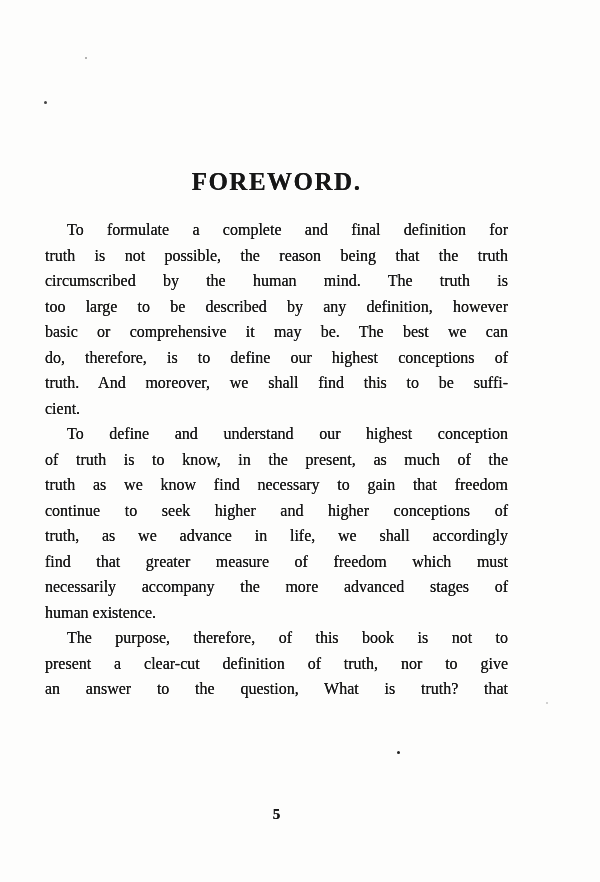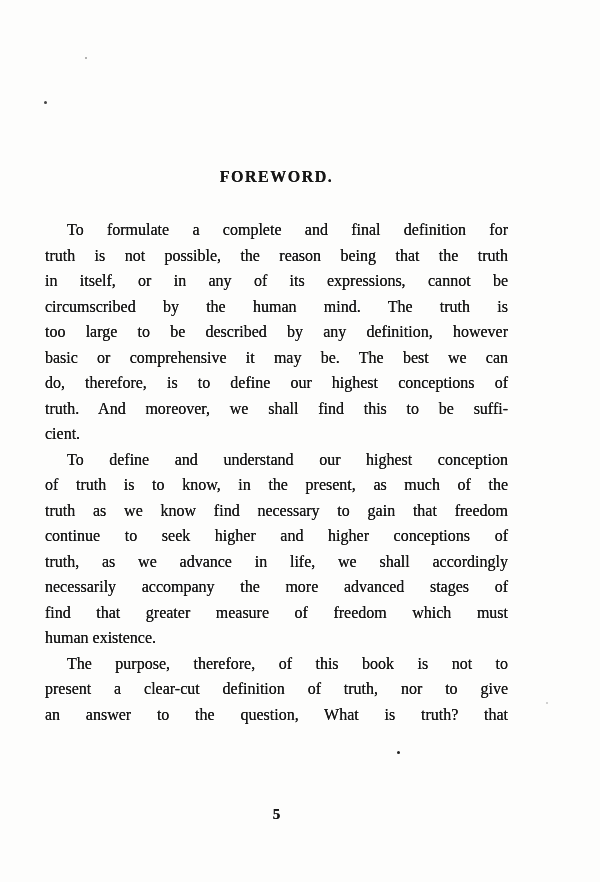--- a/index.html
+++ b/index.html
@@ -15,21 +15,21 @@
     font-family: "Liberation Serif", "DejaVu Serif", serif;
     color: #171717;
     overflow: hidden;
   }
   .heading {
     position: absolute;
     left: 45px;
     top: 168px;
     width: 463px;
     text-align: center;
-    font-size: 16px;
+    font-size: 25px;
     font-weight: bold;
     letter-spacing: 1.5px;
     text-shadow: 0 0 0.5px currentColor;
   }
   .page-body {
     position: absolute;
     left: 45px;
     top: 217px;
     width: 463px;
     font-size: 16px;
@@ -77,37 +77,36 @@
   <span class="speck s3"></span>
   <span class="speck s4"></span>
 
   <div class="heading">FOREWORD.</div>
 
   <div class="page-body">
 
     <div>
       <div class="line indent">To formulate a complete and final definition for</div>
       <div class="line">truth is not possible, the reason being that the truth</div>
-      <div class="line">in itself, or in any of its expressions, cannot be</div>
       <div class="line">circumscribed by the human mind.  The truth is</div>
       <div class="line">too large to be described by any definition, however</div>
       <div class="line">basic or comprehensive it may be.  The best we can</div>
       <div class="line">do, therefore, is to define our highest conceptions of</div>
       <div class="line">truth.  And moreover, we shall find this to be suffi-</div>
       <div class="line ragged">cient.</div>
     </div>
 
     <div>
       <div class="line indent">To define and understand our highest conception</div>
       <div class="line">of truth is to know, in the present, as much of the</div>
       <div class="line">truth as we know find necessary to gain that freedom</div>
       <div class="line">continue to seek higher and higher conceptions of</div>
       <div class="line">truth, as we advance in life, we shall accordingly</div>
+      <div class="line">find that greater measure of freedom which must</div>
       <div class="line">necessarily accompany the more advanced stages of</div>
-      <div class="line">find that greater measure of freedom which must</div>
       <div class="line ragged">human existence.</div>
     </div>
 
     <div>
       <div class="line indent">The purpose, therefore, of this book is not to</div>
       <div class="line">present a clear-cut definition of truth, nor to give</div>
       <div class="line">an answer to the question, What is truth? that</div>
     </div>
 
   </div>

